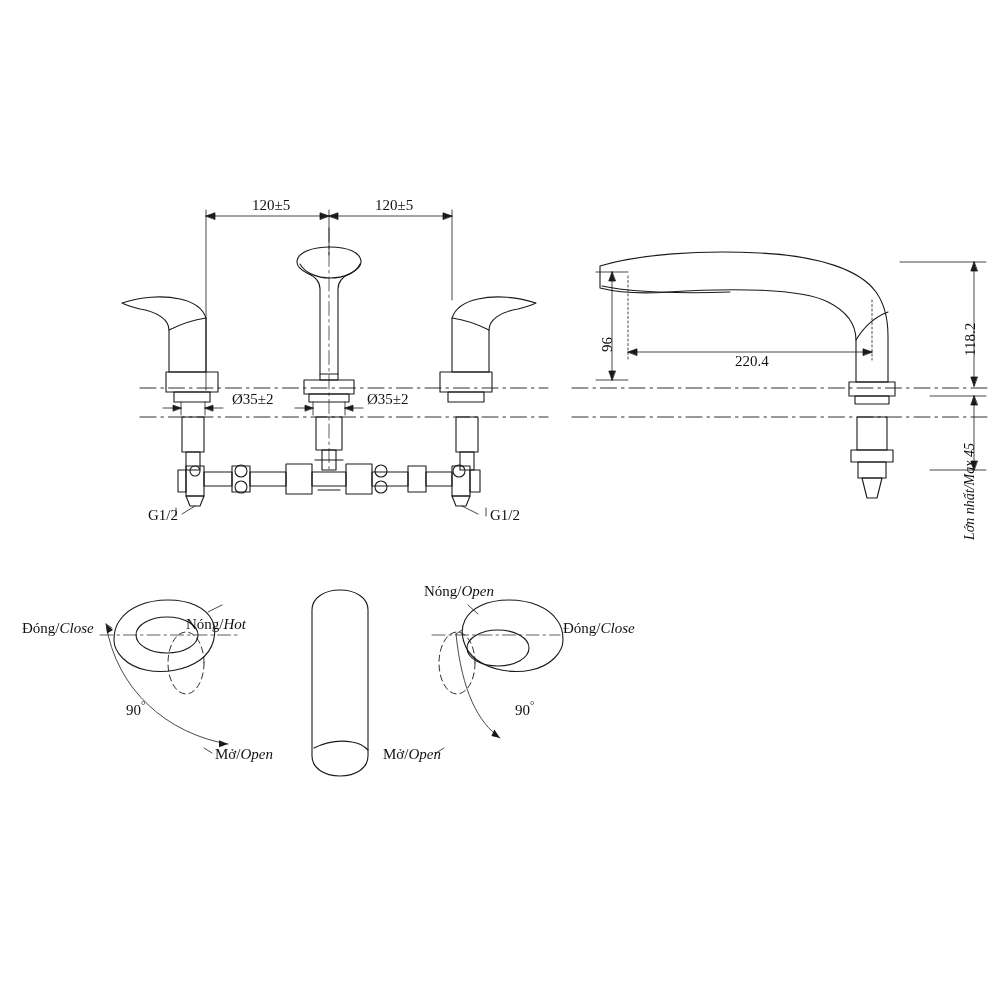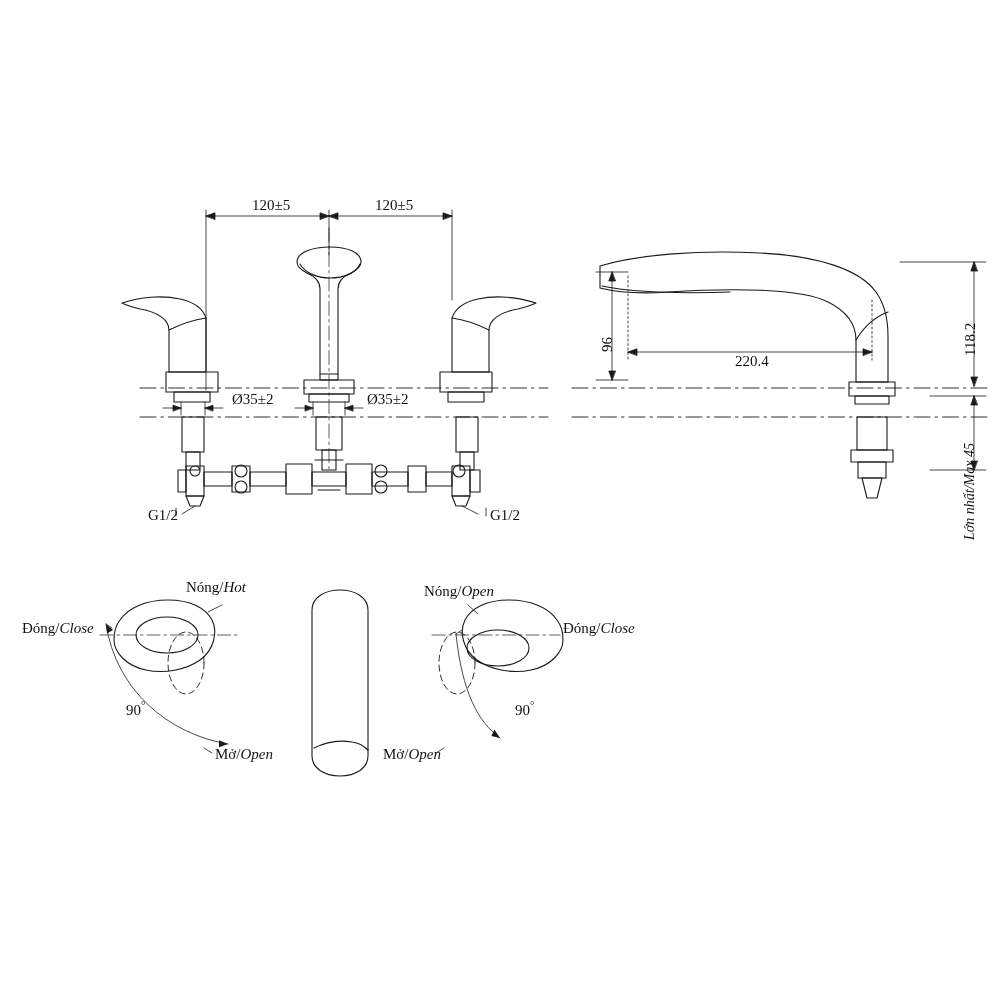--- a/index.html
+++ b/index.html
@@ -296,21 +296,21 @@
   <div class="lbl" style="left:367px; top:392px;">Ø35±2</div>
 
   <div class="lbl" style="left:148px; top:508px;">G1/2</div>
   <div class="lbl" style="left:490px; top:508px;">G1/2</div>
 
   <div class="lbl rot90" style="left:600px; top:352px;">96</div>
   <div class="lbl" style="left:735px; top:354px;">220.4</div>
   <div class="lbl rot90" style="left:963px; top:356px;">118.2</div>
   <div class="lbl rot90 ital" style="left:963px; top:540px; font-size:14px;">Lớn nhất/Max 45</div>
 
-  <div class="lbl" style="left:186px; top:580px;"><span>Nóng/</span><span class="ital">Hot</span></div>
+  <div class="lbl" style="left:186px; top:617px;"><span>Nóng/</span><span class="ital">Hot</span></div>
 
   <div class="lbl" style="left:424px; top:584px;"><span>Nóng/</span><span class="ital">Open</span></div>
 
   <div class="lbl" style="left:22px; top:621px;"><span>Đóng/</span><span class="ital">Close</span></div>
 
   <div class="lbl" style="left:563px; top:621px;"><span>Đóng/</span><span class="ital">Close</span></div>
 
   <div class="lbl" style="left:215px; top:747px;"><span>Mở/</span><span class="ital">Open</span></div>
 
   <div class="lbl" style="left:383px; top:747px;"><span>Mở/</span><span class="ital">Open</span></div>

